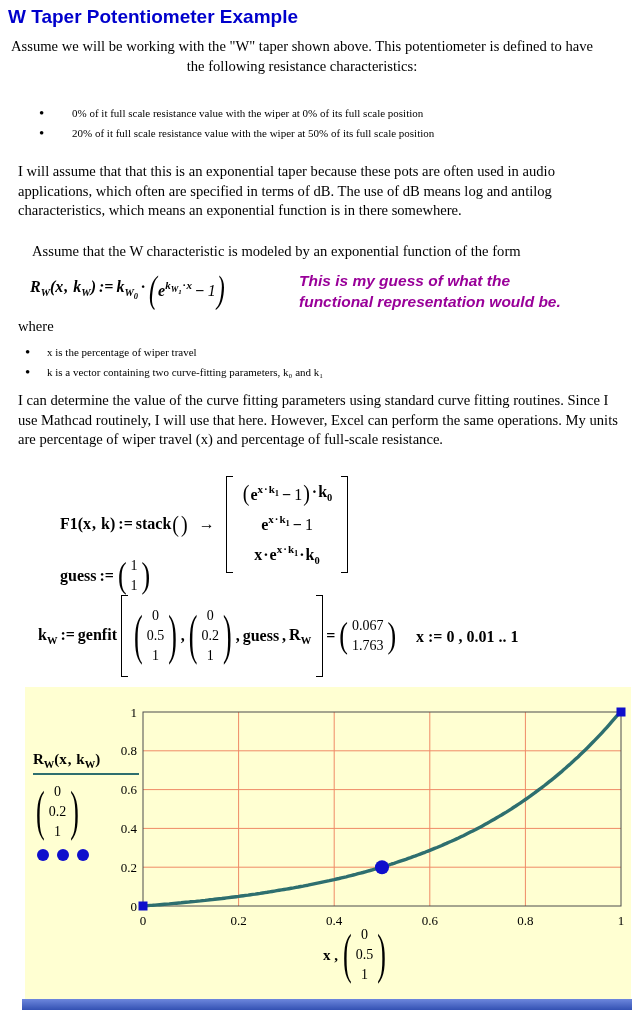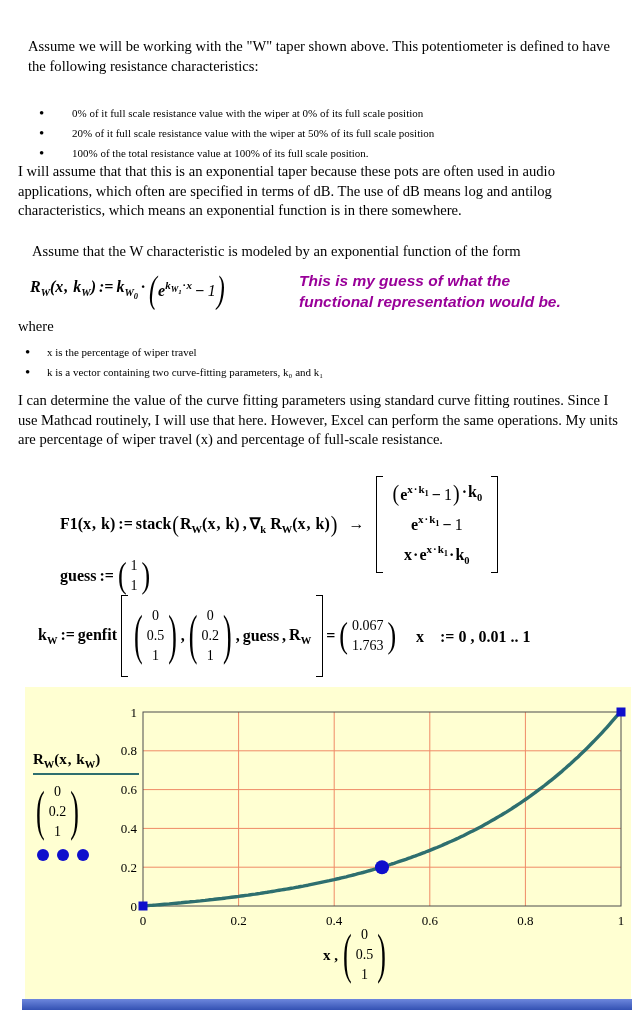--- a/index.html
+++ b/index.html
@@ -6,21 +6,21 @@
   .page {
     position:relative; width:632px; height:1010px; overflow:hidden;
     background:#ffffff; font-family:"Liberation Serif", serif; color:#000;
   }
   .title {
     position:absolute; left:8px; top:6px;
     font-family:"Liberation Sans", sans-serif; font-weight:bold; font-size:19px;
     color:var(--title-blue);
   }
   .para { position:absolute; font-size:14.6px; line-height:19.5px; }
-  #p1 { left:28px; top:37px;  width:596px; }
+  #p1 { left:4px; top:37px;  width:596px;text-align:center; }
   #p2 { left:18px; top:162px; width:606px; }
   #p3 { left:32px; top:242px; width:606px; }
   #p4 { left:18px; top:391px; width:608px; }
   #where { left:18px; top:317px; }
 
   ul.blist { position:absolute; list-style:none; margin:7px; padding:0; font-size:11px; }
   ul.blist li { position:relative; line-height:20px; white-space:nowrap; }
   #bullets1 { left:28px; top:96px; }
   #bullets1 li { padding-left:37px; }
   #bullets1 li::before { content:"•"; position:absolute; left:4px; font-size:15px; }
@@ -88,27 +88,27 @@
     position:absolute; left:22px; top:999px; width:610px; height:11px;
     background:var(--bottom-bar-blue);
     background-image:linear-gradient(180deg, rgba(255,255,255,0.25), rgba(0,0,0,0.15));
   }
 </style>
 </head>
 <body>
 
 <div class="page">
 
+  <div class="title">W Taper Potentiometer Example</div>
 
   <div class="para" id="p1">Assume we will be working with the "W" taper shown above. This potentiometer is defined to have the following resistance characteristics:</div>
 
   <ul class="blist" id="bullets1">
     <li>0% of it full scale resistance value with the wiper at 0% of its full scale position</li>
     <li>20% of it full scale resistance value with the wiper at 50% of its full scale position</li>
-    <li>100% of the total resistance value at 100% of its full scale position.</li>
   </ul>
 
   <div class="para" id="p2">I will assume that that this is an exponential taper because these pots are often used in audio applications, which often are specified in terms of dB. The use of dB means log and antilog characteristics, which means an exponential function is in there somewhere.</div>
 
   <div class="para" id="p3">Assume that the W characteristic is modeled by an exponential function of the form</div>
 
   <div class="eq" id="eq1">
     <span class="mtext"><span>R</span><span class="ms">W</span><span>(</span><span>x</span><span class="opx">,</span> <span>k</span><span class="ms">W</span><span>)</span><span class="op">:=</span><span>k</span><span class="ms"><span>W</span><span class="mss">0</span></span><span class="op">·</span></span>
     <span class="pscale p-eq1">(</span>
     <span class="mtext"><span>e</span><span class="msup"><span>k</span><span class="ms"><span>W</span><span class="mss">1</span></span><span class="opx">·</span><span>x</span></span><span class="op">−</span><span class="num">1</span></span>
@@ -125,21 +125,20 @@
   <ul class="blist" id="bullets2">
     <li>x is the percentage of wiper travel</li>
     <li>k is a vector containing two curve-fitting parameters, k₀ and k₁</li>
   </ul>
 
   <div class="para" id="p4">I can determine the value of the curve fitting parameters using standard curve fitting routines. Since I use Mathcad routinely, I will use that here. However, Excel can perform the same operations. My units are percentage of wiper travel (x) and percentage of full-scale resistance.</div>
 
   <div class="eq" id="eq2">
     <span class="mtext"><span>F1</span><span>(</span><span>x</span><span class="opx">,</span> <span>k</span><span>)</span><span class="op">:=</span><span>stack</span></span>
     <span class="pscale p-stack">(</span>
-    <span class="mtext"><span>R</span><span class="ms">W</span><span>(</span><span>x</span><span class="opx">,</span> <span>k</span><span>)</span><span class="op">,</span><span>∇</span><span class="ms">k</span> <span>R</span><span class="ms">W</span><span>(</span><span>x</span><span class="opx">,</span> <span>k</span><span>)</span></span>
     <span class="pscale p-stack">)</span>
     <span class="op" style="padding-left:10px;">→</span>
     <span class="matrix">
       <span class="sqL"></span>
       <span class="mcolumn">
         <span class="mrow">
           <span class="pscale p-row">(</span>
           <span class="mtext"><span>e</span><span class="msup"><span>x</span><span class="opx">·</span><span>k</span><span class="ms">1</span></span><span class="op">−</span><span class="num">1</span></span>
           <span class="pscale p-row">)</span>
           <span class="mtext"><span class="opx">·</span><span>k</span><span class="ms">0</span></span>
@@ -202,21 +201,21 @@
       <span class="vcol">
         <span>0.067</span>
         <span>1.763</span>
       </span>
       <span class="pscale p-vec2">)</span>
     </span>
   </div>
 
   <div class="eq" id="range">
     <span>x</span>
-    <span class="mtext num" style="margin-left:16px; font-weight:bold;">:= 0 , 0.01 .. 1</span>
+    <span class="mtext num" style="margin-left:4px; font-weight:bold;">:= 0 , 0.01 .. 1</span>
   </div>
 
   <div class="chart-region">
     <div class="ylabel-block">
       <div class="ylabel"><span>R</span><span class="ms">W</span><span>(</span><span>x</span><span class="opx">,</span> <span>k</span><span class="ms">W</span><span>)</span></div>
       <div class="trace-line"></div>
       <span class="vec">
         <span class="pscale p-vec3">(</span>
         <span class="vcol">
           <span>0</span>

